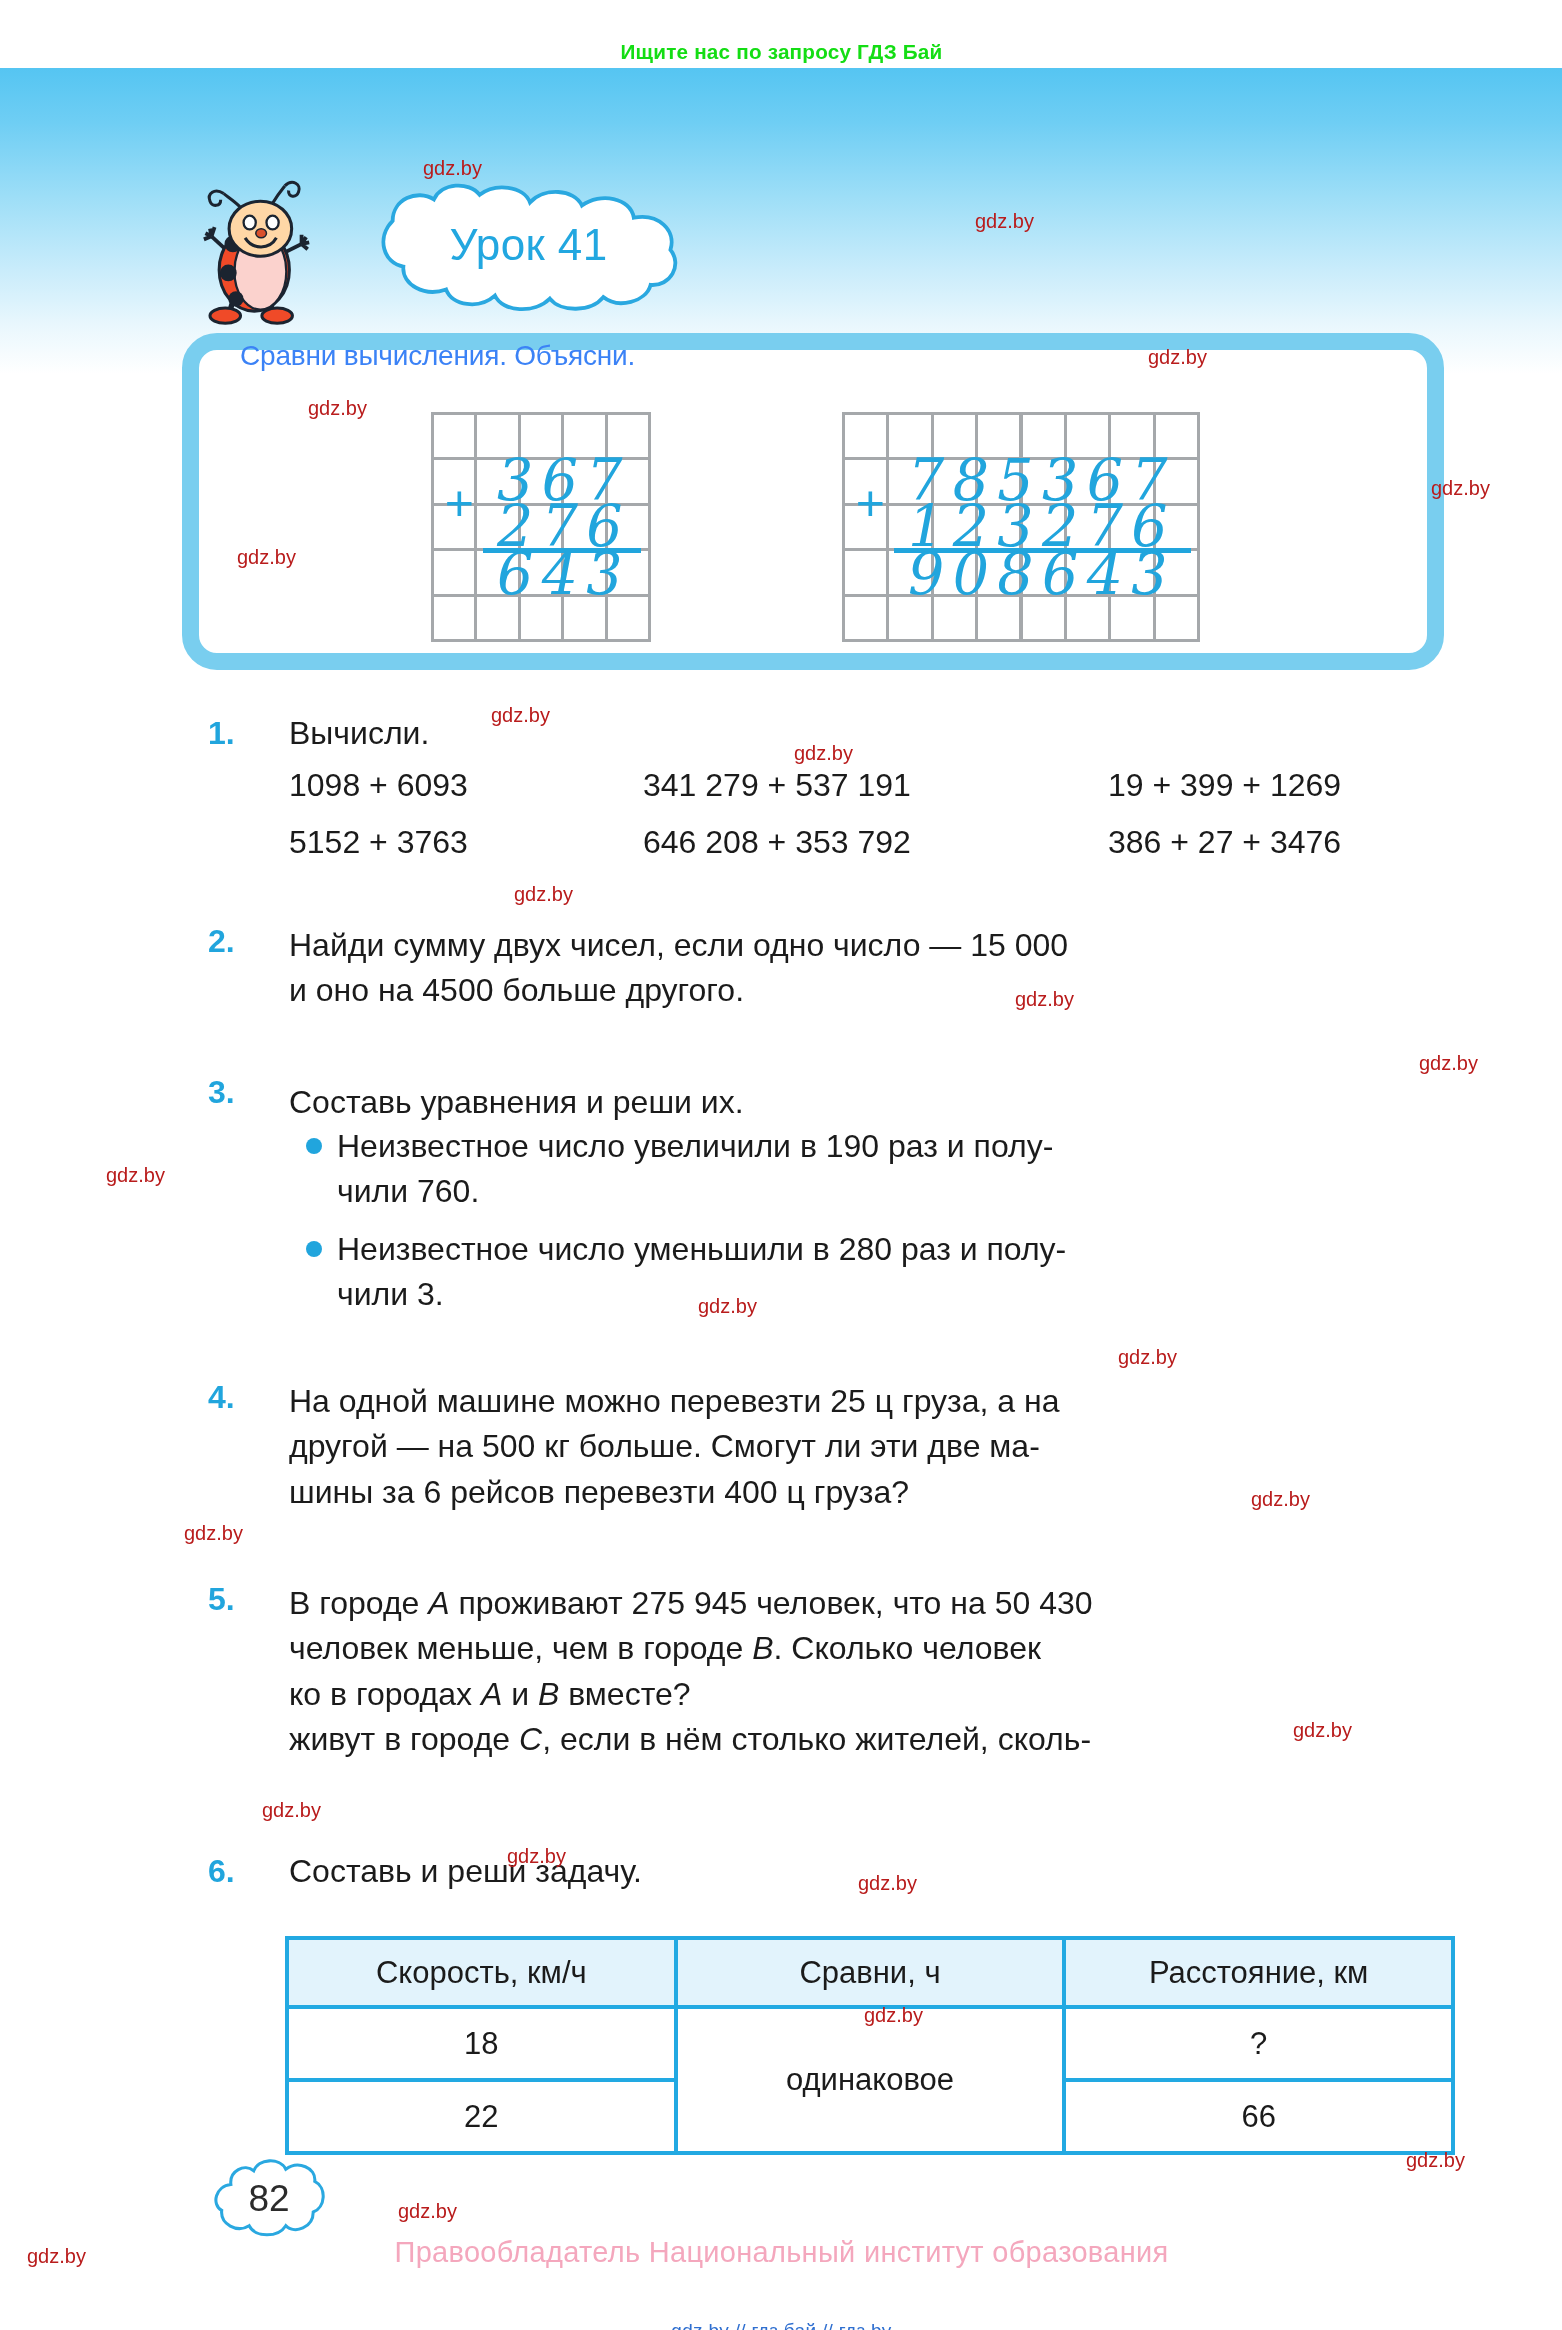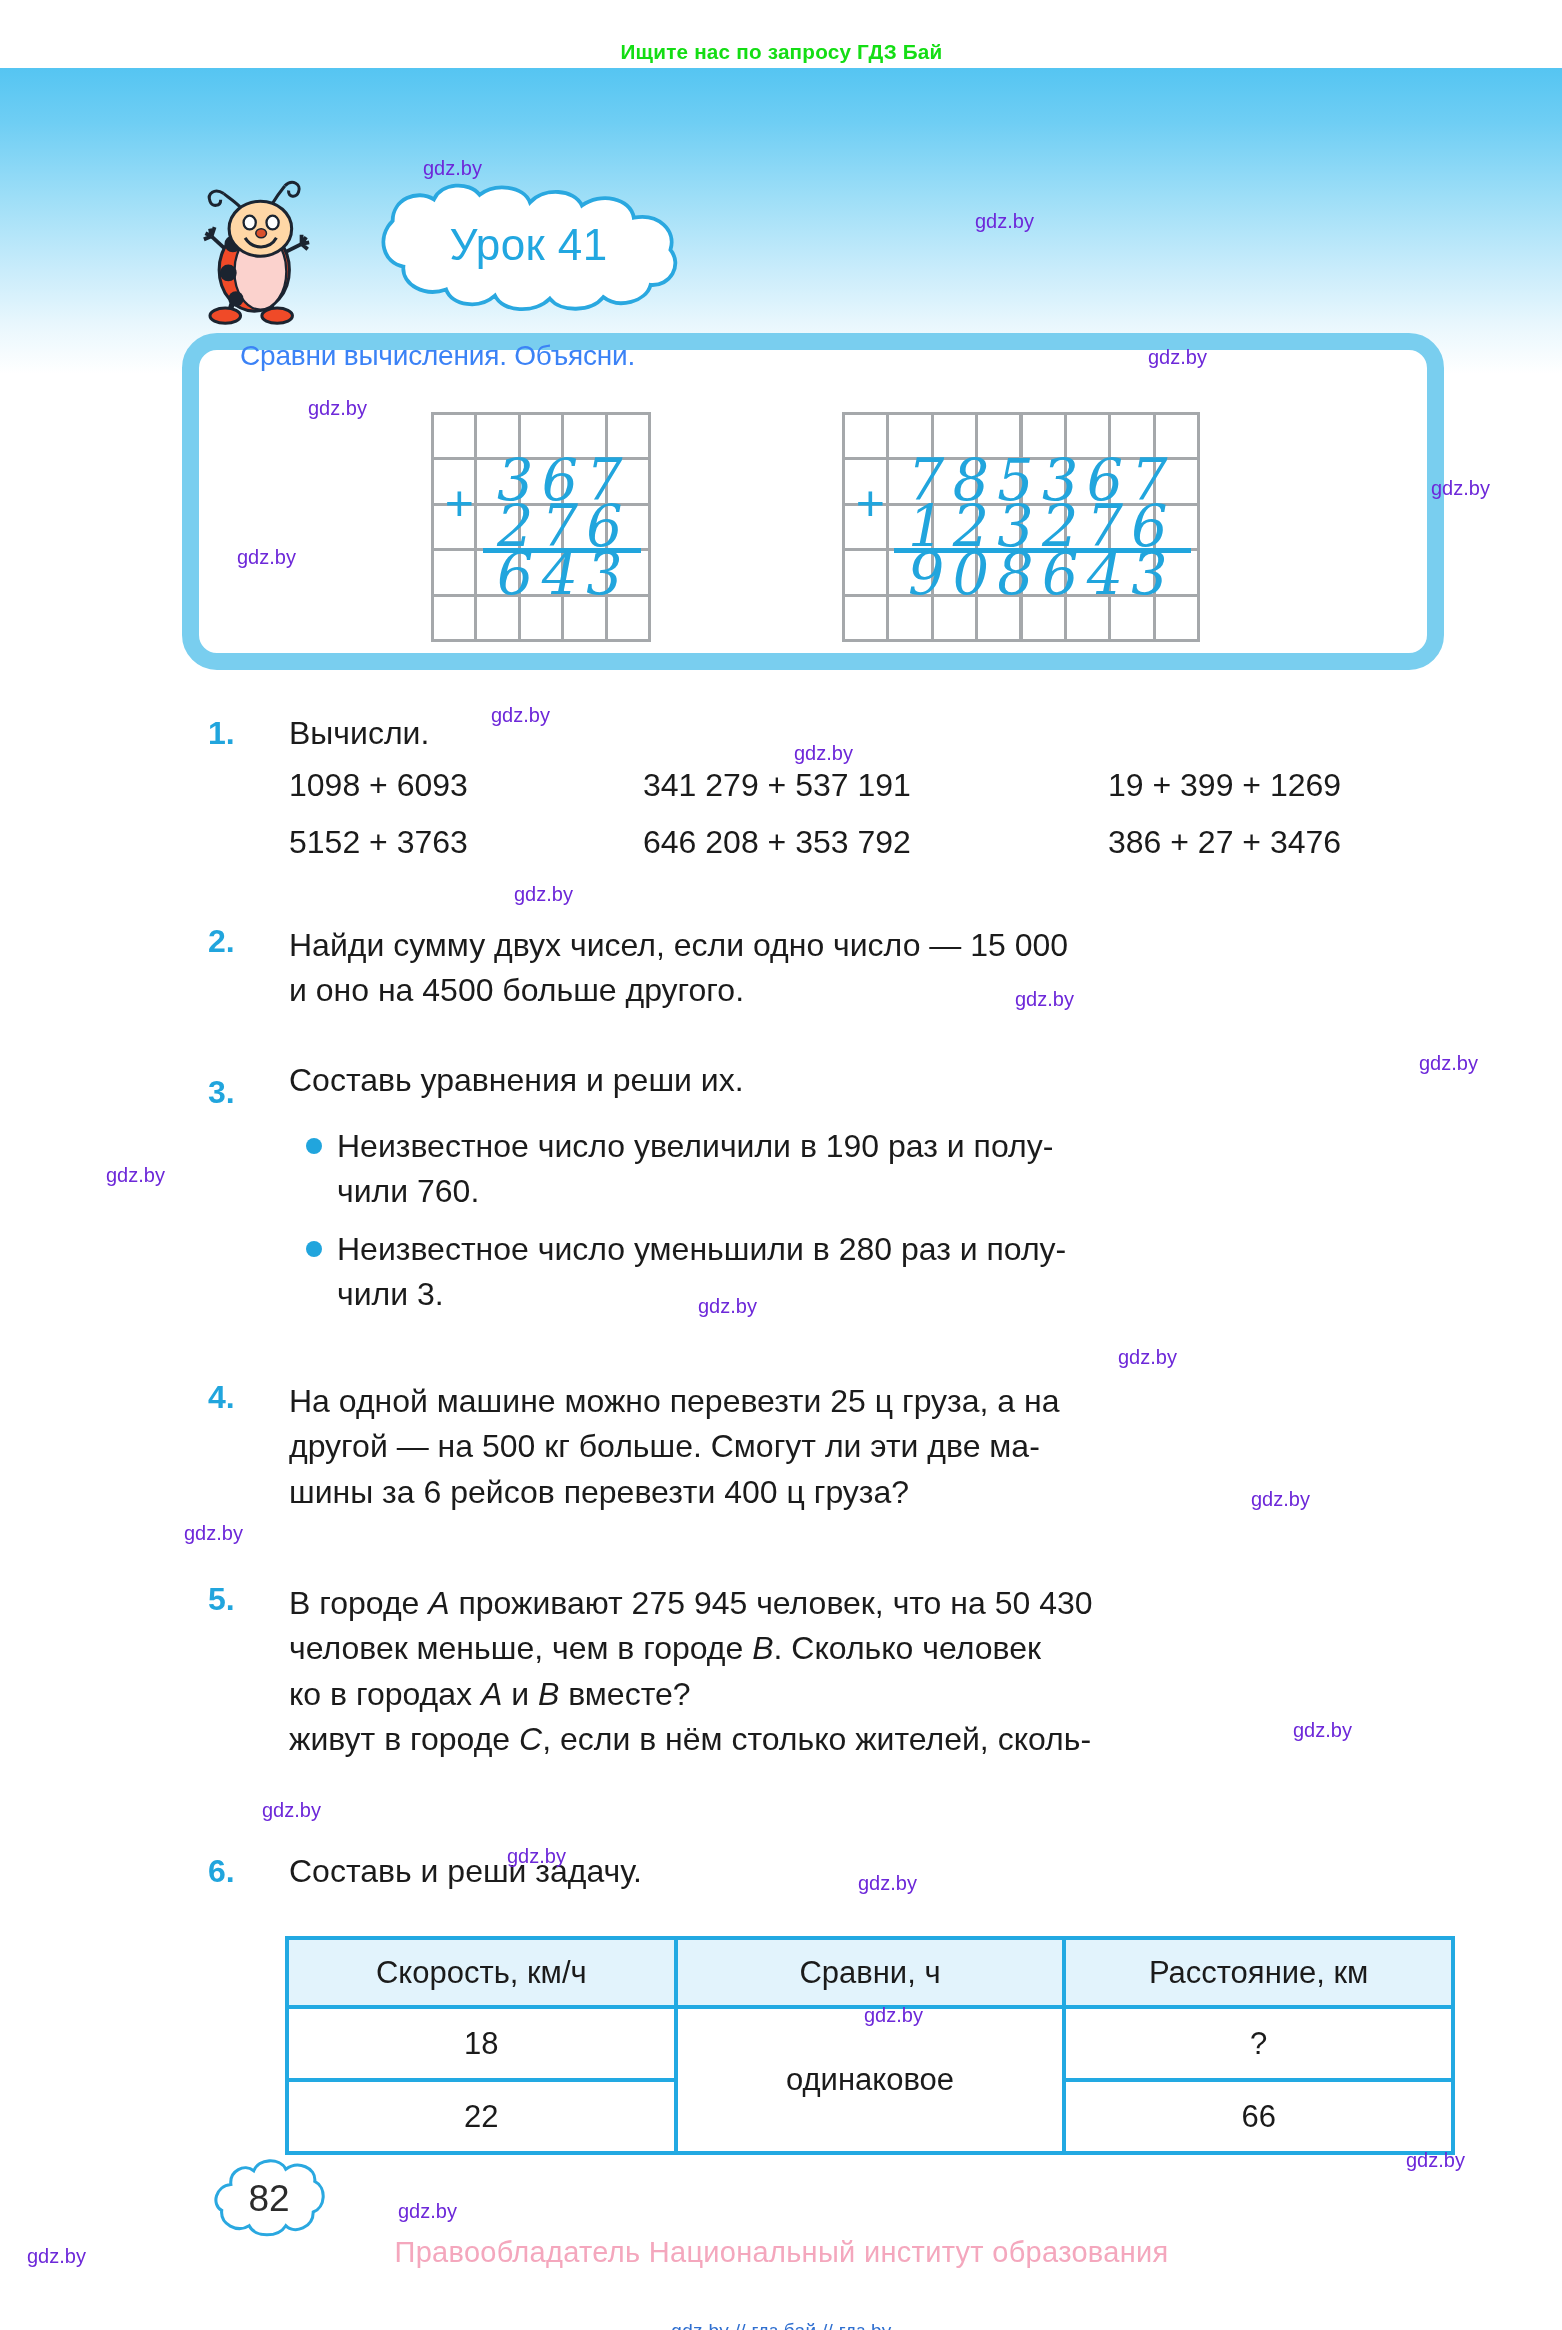--- a/index.html
+++ b/index.html
@@ -253,21 +253,21 @@
     width: 1563px;
     text-align: center;
     color: #2f6fd0;
     font-size: 19px;
     letter-spacing: 0.3px;
   }
 
   
   .wm {
     position: absolute;
-    color: #6d28d9;
+    color: #b91c1c;
     font-size: 20px;
     white-space: nowrap;
   }
 </style>
 </head>
 <body>
 
 <div id="page">
 
   <div id="promo-banner">
@@ -425,21 +425,21 @@
   <div class="calc-row" style="left:1108px; top:731px;">19 + 399 + 1269</div>
   <div class="calc-row" style="left:289px; top:788px;">5152 + 3763</div>
   <div class="calc-row" style="left:643px; top:788px;">646 208 + 353 792</div>
   <div class="calc-row" style="left:1108px; top:788px;">386 + 27 + 3476</div>
 
   <span class="ex-num" style="left:208px; top:887px;">2.</span>
   <div class="ex ex-body" style="left:289px; top:887px; width:1163px; line-height:1.42;">Найди сумму двух чисел, если одно число — 15 000
 и оно на 4500 больше другого.</div>
 
   <span class="ex-num" style="left:208px; top:1038px;">3.</span>
-  <div class="ex" style="left:289px; top:1026px;text-align:right;">Составь уравнения и реши их.</div>
+  <div class="ex" style="left:289px; top:1048px;text-align:right;">Составь уравнения и реши их.</div>
 
   <div class="bullet-dot" style="left:306px; top:1102px;"></div>
   <div class="ex ex-body" style="left:337px; top:1088px; width:1125px; line-height:1.42;">Неизвестное число увеличили в 190 раз и полу-
 чили 760.</div>
 
   <div class="bullet-dot" style="left:306px; top:1205px;"></div>
   <div class="ex ex-body" style="left:337px; top:1191px; width:1125px; line-height:1.42;">Неизвестное число уменьшили в 280 раз и полу-
 чили 3.</div>
 
   <span class="ex-num" style="left:208px; top:1343px;">4.</span>

